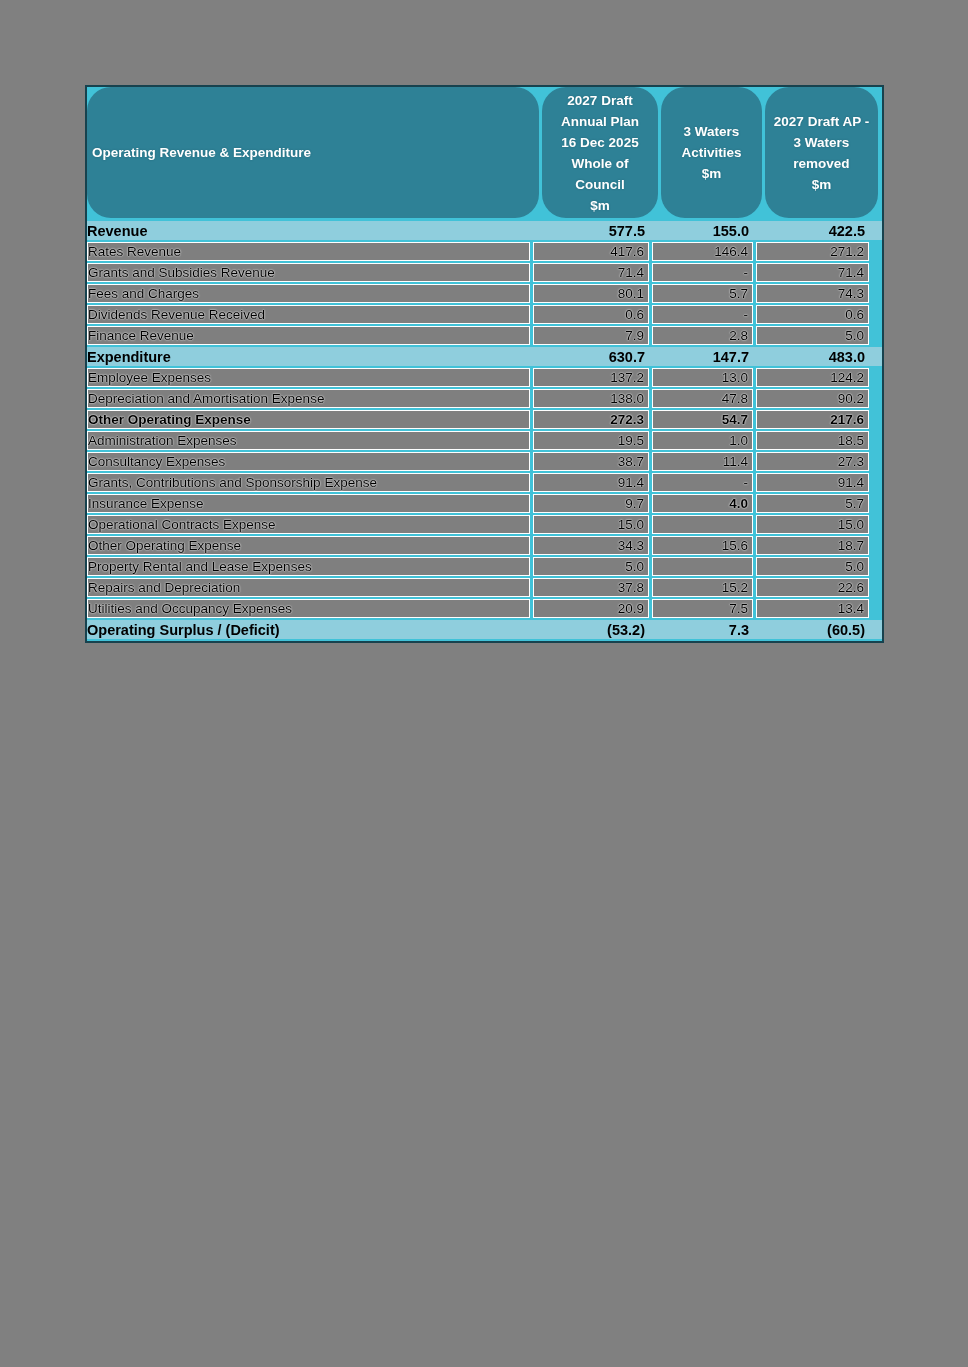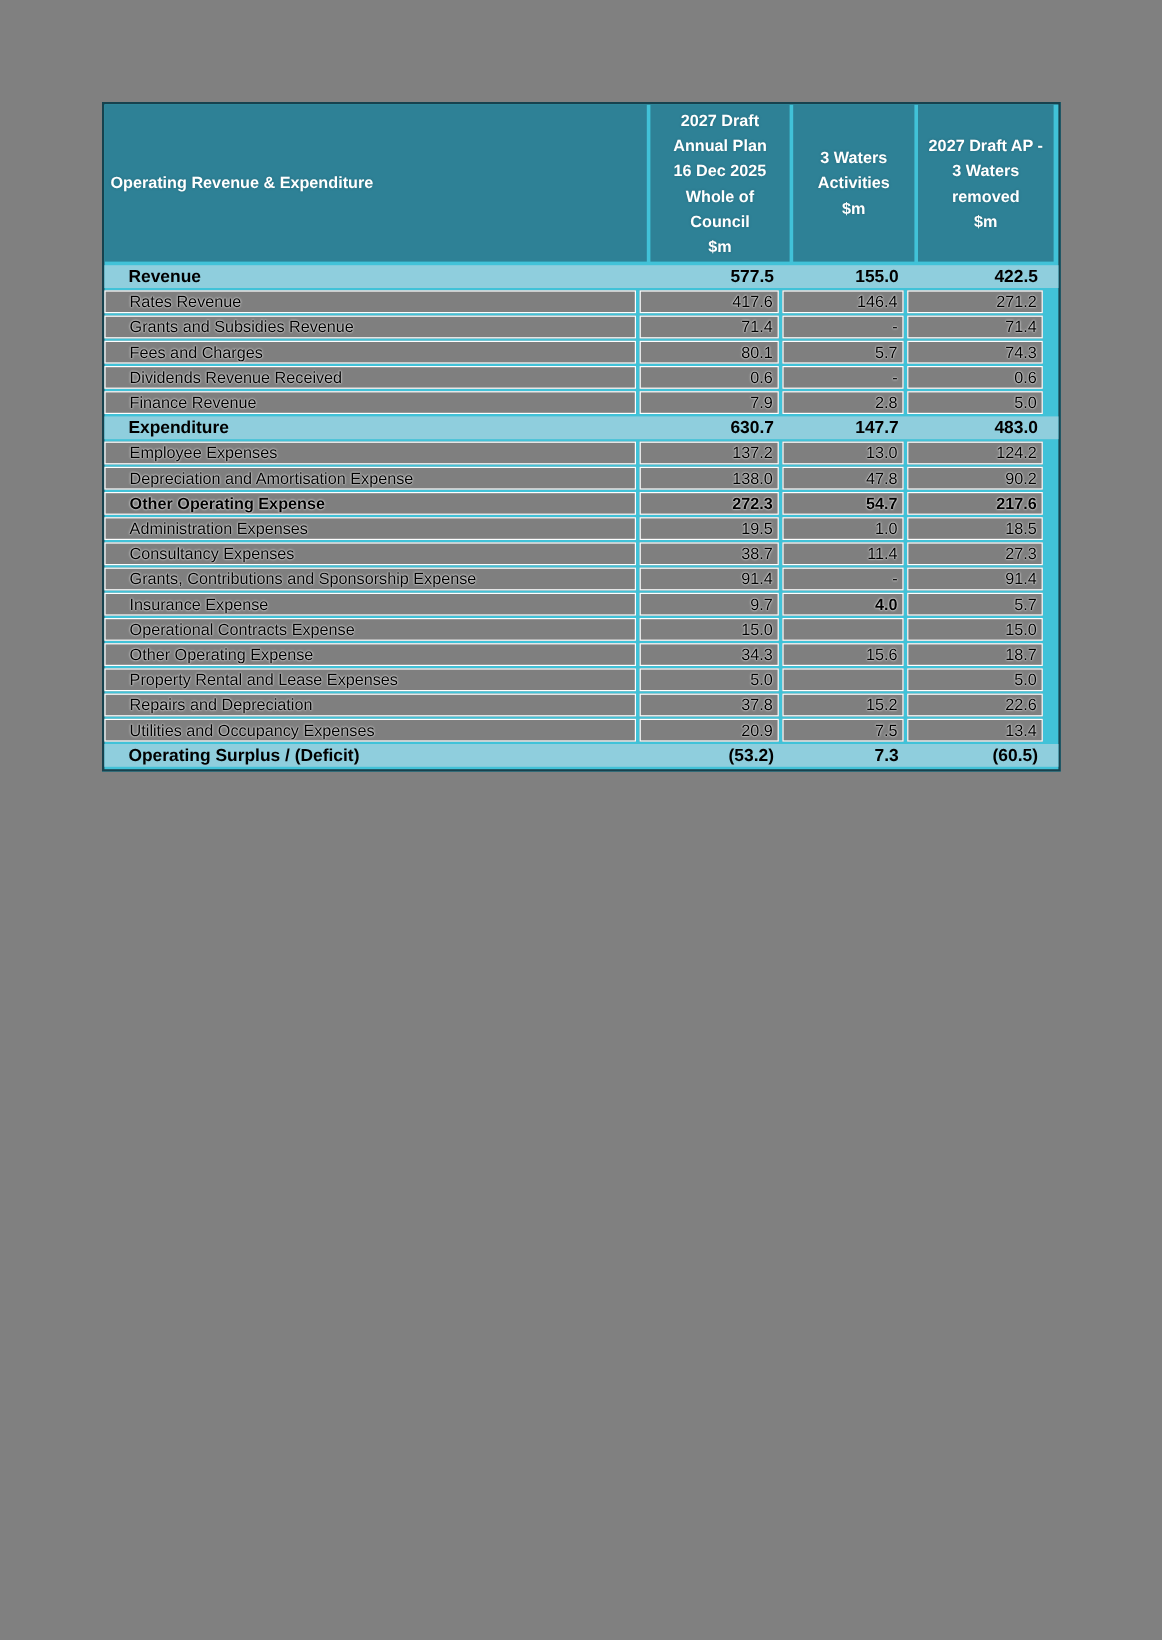--- a/index.html
+++ b/index.html
@@ -18,31 +18,32 @@
   }
   
   .thead{display:flex;column-gap:3px;height:131px}
   .th{
     box-sizing:border-box;
     background:#2e8196;color:#ffffff;font-weight:bold;
     font-size:13.5px;line-height:21px;
     display:flex;align-items:center;justify-content:center;
     text-align:center;white-space:pre-line;
     text-shadow:0 0 2px rgba(20,60,70,.35);
+    border-radius:24px;
   }
   .th.colA{width:452px;justify-content:flex-start;text-align:left;padding-left:5px}
   .cw0{width:116px}.cw1{width:101px}.cw2{width:113px}
   
   .rows{display:flex;flex-direction:column;row-gap:2px;padding:3px 0 2px 0}
   .row{display:flex;column-gap:3px;height:19px}
   .cell{
     box-sizing:border-box;color:#000;font-size:13.5px;
     display:flex;align-items:center;overflow:hidden;white-space:nowrap;
   }
-  .cell.a{width:443px;padding-left:20px}
+  .cell.a{width:443px;padding-left:0}
   .cell.v{justify-content:flex-end;padding-right:4px;text-align:right}
   .ind1{padding-left:20px}
   .ind2{padding-left:26px}
   .row.data .cell,.row.subtotal .cell{
     background:#7f7f7f;border:1px solid #ffffff;
     text-shadow:0 0 2px rgba(255,255,255,.9),0 0 1px rgba(255,255,255,.95);
   }
   .row.subtotal .cell{font-weight:bold}
   .row.section{background:#8fcedd}
   .row.section .cell{background:transparent;border:none;font-weight:bold;font-size:14.5px}

